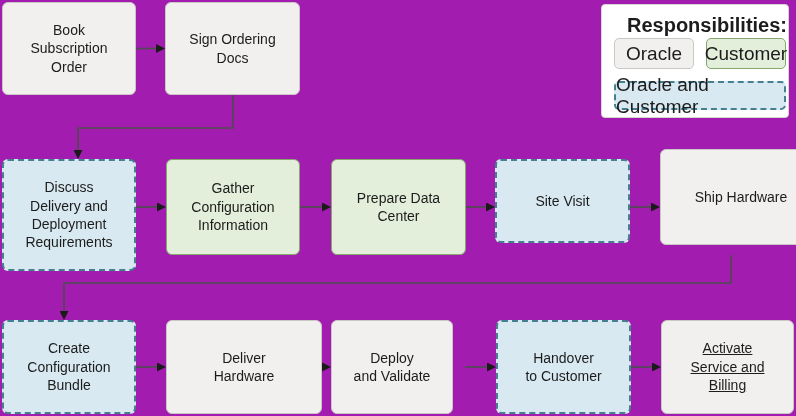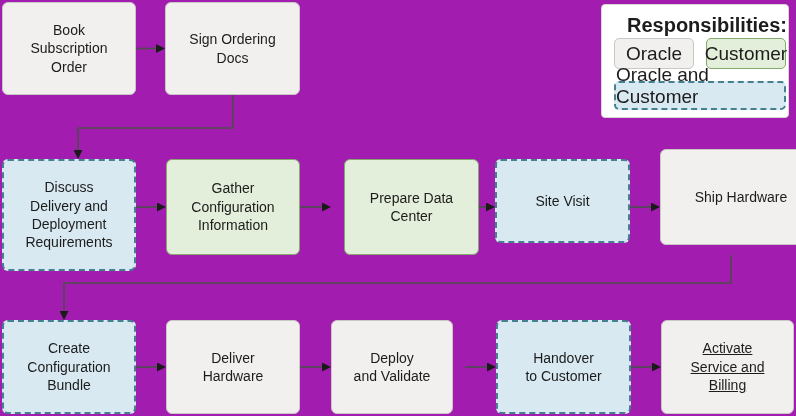--- a/index.html
+++ b/index.html
@@ -120,37 +120,37 @@
     <span class="node-label">Discuss
 Delivery and
 Deployment
 Requirements</span>
   </div>
   <div class="node" style="left:166px; top:159px; width:134px; height:96px;" data-resp="customer">
     <span class="node-label">Gather
 Configuration
 Information</span>
   </div>
-  <div class="node" style="left:344px; top:159px; width:135px; height:96px;" data-resp="customer">
+  <div class="node" style="left:331px; top:159px; width:135px; height:96px;" data-resp="customer">
     <span class="node-label">Prepare Data
 Center</span>
   </div>
   <div class="node" style="left:495px; top:159px; width:135px; height:84px;" data-resp="oracle-customer">
     <span class="node-label">Site Visit</span>
   </div>
   <div class="node" style="left:660px; top:149px; width:162px; height:96px;" data-resp="oracle">
     <span class="node-label">Ship Hardware</span>
   </div>
 
   <div class="node" style="left:2px; top:320px; width:134px; height:94px;" data-resp="oracle-customer">
     <span class="node-label">Create
 Configuration
 Bundle</span>
   </div>
-  <div class="node" style="left:166px; top:320px; width:134px; height:94px;justify-content:center;" data-resp="oracle">
+  <div class="node" style="left:166px; top:320px; width:156px; height:94px;justify-content:center;" data-resp="oracle">
     <span class="node-label">Deliver
 Hardware</span>
   </div>
   <div class="node" style="left:331px; top:320px; width:122px; height:94px;" data-resp="oracle">
     <span class="node-label">Deploy
 and Validate</span>
   </div>
   <div class="node" style="left:496px; top:320px; width:135px; height:94px;" data-resp="oracle-customer">
     <span class="node-label">Handover
 to Customer</span>
@@ -162,18 +162,18 @@
   </div>
 
   <div class="legend">
     <div class="legend-title">Responsibilities:</div>
     <div class="legend-item" style="left:12px; top:33px; width:80px; height:31px;" data-resp="oracle">
       <span>Oracle</span>
     </div>
     <div class="legend-item" style="left:104px; top:33px; width:80px; height:31px;" data-resp="customer">
       <span>Customer</span>
     </div>
-    <div class="legend-item" style="left:12px; top:76px; width:172px; height:29px;align-items:flex-end;" data-resp="oracle-customer">
+    <div class="legend-item" style="left:12px; top:76px; width:172px; height:29px;" data-resp="oracle-customer">
       <span>Oracle and Customer</span>
     </div>
   </div>
 
 </div>
 
 </body></html>

